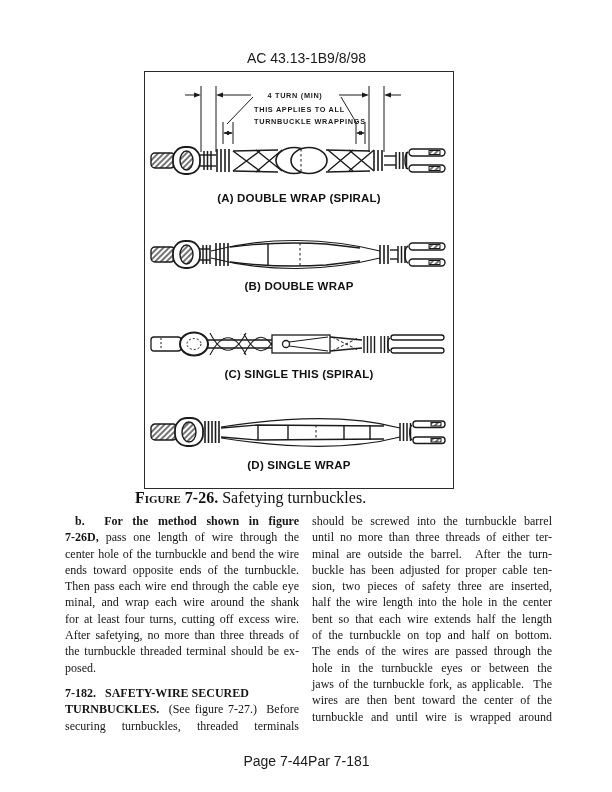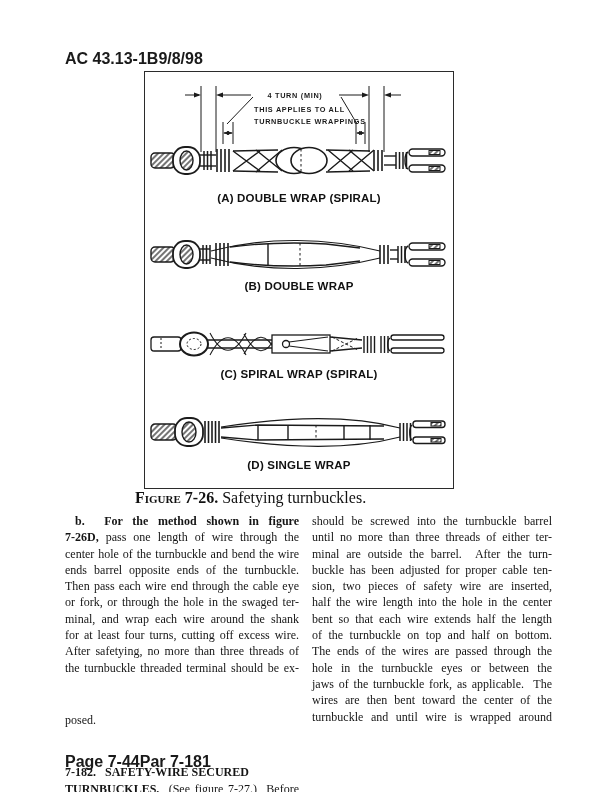--- a/index.html
+++ b/index.html
@@ -1,22 +1,22 @@
 <!DOCTYPE html>
 <html><head>
 <meta charset="utf-8">
 <style>
   html,body{margin:0;padding:0;background:#ffffff;}
   .page{
     position:relative;width:612px;height:792px;background:#ffffff;
     font-family:"Liberation Serif", serif;color:#151515;overflow:hidden;
   }
   .hdr,.ftr{
-    position:absolute;left:65px;right:64px;display:flex;justify-content:flex-start;
-    font-family:"Liberation Sans", sans-serif;font-size:16px;color:#1a1a1a;font-weight:bold;
+    position:absolute;left:65px;right:64px;display:flex;justify-content:center;
+    font-family:"Liberation Sans", sans-serif;font-size:14px;color:#1a1a1a;
   }
   .hdr{top:50px;}
   .ftr{top:753px;}
   .figbox{
     position:absolute;left:144px;top:71px;width:310px;height:418px;
     border:1.5px solid #2b2b2b;box-sizing:border-box;background:#fff;
   }
   .callout-svg{position:absolute;left:0;top:6px;}
   .diag{position:absolute;left:3px;}
   .dlabel{
@@ -28,21 +28,21 @@
     position:absolute;left:135px;top:489px;font-size:16px;color:#111;
   }
   .capfig{font-weight:bold;font-variant:small-caps;}
   .cols{
     position:absolute;left:65px;top:513px;width:487px;display:flex;gap:13px;
     font-size:12px;line-height:16.3px;
   }
   .colL{width:234px;}
   .colR{width:240px;}
   .tline{text-align:justify;text-align-last:justify;}
-  .tline.tlast{text-align-last:left;margin-top:36px;}
+  .tline.tlast{text-align-last:left;}
   .tline.tindent{text-indent:10px;}
   .pblock2{margin-top:9px;}
   .ctext{font-family:"Liberation Sans", sans-serif;font-weight:bold;font-size:7.3px;letter-spacing:.7px;fill:#1b1b1b;}
 </style>
 </head>
 <body>
 
 <div class="page">
 
   <div class="hdr">
@@ -213,21 +213,21 @@
         <g stroke-width="1.4">
           <line x1="233" y1="14" x2="233" y2="31"></line>
             <line x1="236.5" y1="14" x2="236.5" y2="31"></line>
             <line x1="240" y1="14" x2="240" y2="31"></line>
         </g>
         <path d="M242 16 C239 18 239 27 242 29"></path>
         <rect x="243" y="13" width="53" height="5" rx="2.5" fill="#fff"></rect>
         <rect x="243" y="26" width="53" height="5" rx="2.5" fill="#fff"></rect>
       </g>
     </svg>
-    <div class="dlabel" style="top:296px">(C) SPIRAL WRAP (SPIRAL)</div>
+    <div class="dlabel" style="top:296px">(C) SINGLE THIS (SPIRAL)</div>
 
     <svg class="diag" style="top:338px" width="304" height="46" viewBox="0 0 304 46">
       <defs>
         <pattern id="hD" patternUnits="userSpaceOnUse" width="4" height="4" patternTransform="rotate(45)">
           <rect width="4" height="4" fill="#fff"></rect>
           <line x1="2" y1="0" x2="2" y2="4" stroke="#3a3a3a" stroke-width="1.4"></line>
         </pattern>
       </defs>
       <g fill="none" stroke="#1b1b1b" stroke-width="1.4">
         <rect x="3" y="14" width="26" height="16" rx="4" fill="url(#hD)"></rect>
@@ -268,42 +268,41 @@
   <div class="cap">
     <span class="capfig">Figure 7-26.</span><span> Safetying turnbuckles.</span>
   </div>
 
   <div class="cols">
     <div class="colL">
       <div>
           <div class="tline tindent"><b>b.&nbsp; For the method shown in figure</b></div>
           <div class="tline"><b>7-26D,</b><span> pass one length of wire through the</span></div>
           <div class="tline"><span>center hole of the turnbuckle and bend the wire</span></div>
-          <div class="tline"><span>ends barrel opposite ends of the turnbuckle.</span></div>
+          <div class="tline"><span>ends toward opposite ends of the turnbuckle.</span></div>
           <div class="tline"><span>Then pass each wire end through the cable eye</span></div>
-          <div class="tline"><span>or fork, or through the hole in the swaged ter-</span></div>
           <div class="tline"><span>minal, and wrap each wire around the shank</span></div>
           <div class="tline"><span>for at least four turns, cutting off excess wire.</span></div>
           <div class="tline"><span>After safetying, no more than three threads of</span></div>
           <div class="tline"><span>the turnbuckle threaded terminal should be ex-</span></div>
           <div class="tline tlast"><span>posed.</span></div>
         </div>
       <div class="pblock2">
           <div class="tline tlast"><b>7-182.&nbsp;&nbsp; SAFETY-WIRE SECURED</b></div>
           <div class="tline"><b>TURNBUCKLES.</b><span>&nbsp; (See figure 7-27.)&nbsp; Before</span></div>
           <div class="tline"><span>securing turnbuckles, threaded terminals</span></div>
         </div>
     </div>
     <div class="colR">
       <div>
           <div class="tline"><span>should be screwed into the turnbuckle barrel</span></div>
           <div class="tline"><span>until no more than three threads of either ter-</span></div>
           <div class="tline"><span>minal are outside the barrel.&nbsp; After the turn-</span></div>
           <div class="tline"><span>buckle has been adjusted for proper cable ten-</span></div>
-          <div class="tline"><span>sion, two pieces of safety wire are inserted,</span></div>
+          <div class="tline"><span>sion, two pieces of safety three are inserted,</span></div>
           <div class="tline"><span>half the wire length into the hole in the center</span></div>
           <div class="tline"><span>bent so that each wire extends half the length</span></div>
           <div class="tline"><span>of the turnbuckle on top and half on bottom.</span></div>
           <div class="tline"><span>The ends of the wires are passed through the</span></div>
           <div class="tline"><span>hole in the turnbuckle eyes or between the</span></div>
           <div class="tline"><span>jaws of the turnbuckle fork, as applicable.&nbsp; The</span></div>
           <div class="tline"><span>wires are then bent toward the center of the</span></div>
           <div class="tline"><span>turnbuckle and until wire is wrapped around</span></div>
         </div>
     </div>

